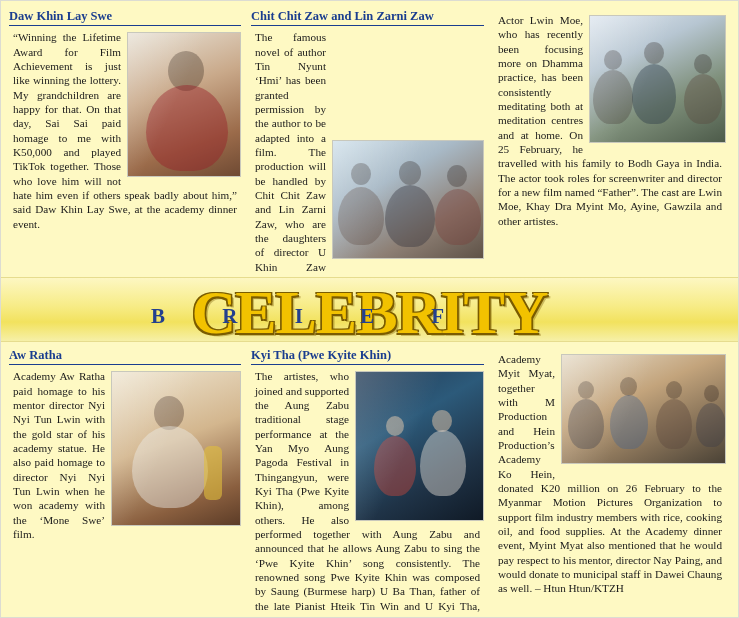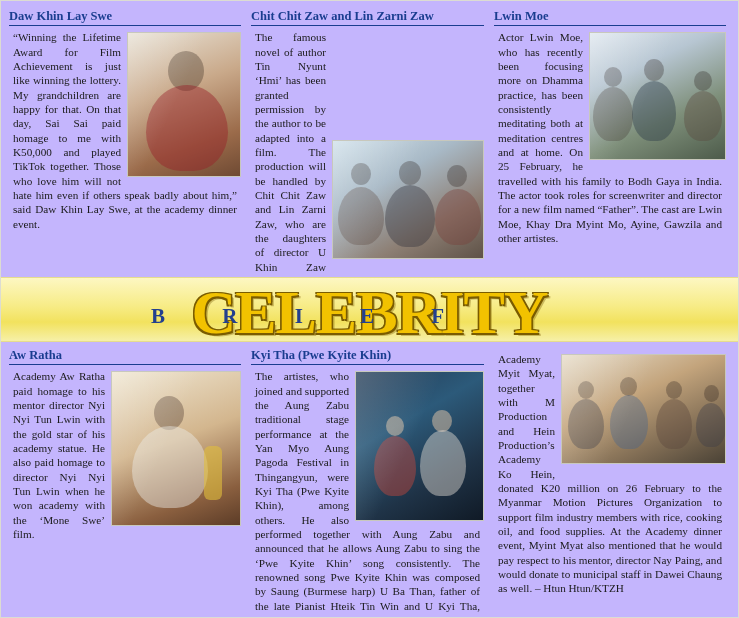--- a/index.html
+++ b/index.html
@@ -10,21 +10,21 @@
   body {
     width: 739px; height: 618px;
     font-family: "Liberation Serif", serif;
     color: #111;
     overflow: hidden;
     position: relative;
   }
   .page {
     width: 739px; height: 618px;
     position: relative;
-    background: #c4b5fd;
+    background: #fef9c3;
     border: 1px solid #dcdcd2;
     overflow: hidden;
   }
 
   
   .top-section {
     display: flex;
     gap: 10px;
     padding: 8px 8px 0 8px;
     height: 268px;
@@ -169,21 +169,20 @@
             <div class="fig head" style="width:20px;height:22px;left:114px;top:24px;"></div>
             <div class="fig" style="width:46px;height:56px;left:102px;top:48px;background:rgba(120,60,55,.38);"></div>
             <div class="shine"></div>
           </div>
         </div>
         <div class="body-text">The famous novel of author Tin Nyunt ‘Hmi’ has been granted permission by the author to be adapted into a film. The production will be handled by Chit Chit Zaw and Lin Zarni Zaw, who are the daughters of director U Khin Zaw (Kaythipan) and the younger sisters of director Mite Tee. Currently, Lin Zarni Zaw is also acting as Daw Myo Thiri Nwe in the Mahar series Second Marriage directed by Kyaw Hnin Si.</div>
       </div>
     </div>
 
     <div class="col col-3">
-      <div class="headline">Lwin Moe</div>
       <div class="clearfix">
         <div class="photo ph-float-right img-c" style="width:137px;height:128px;">
           <div class="ph-inner">
             <div class="fig head" style="width:18px;height:20px;left:14px;top:34px;"></div>
             <div class="fig" style="width:40px;height:54px;left:3px;top:54px;background:rgba(70,60,55,.35);"></div>
             <div class="fig head" style="width:20px;height:22px;left:54px;top:26px;"></div>
             <div class="fig" style="width:44px;height:60px;left:42px;top:48px;background:rgba(40,55,70,.40);"></div>
             <div class="fig head" style="width:18px;height:20px;left:104px;top:38px;"></div>
             <div class="fig" style="width:38px;height:50px;left:94px;top:58px;background:rgba(90,70,60,.38);"></div>
             <div class="shine"></div>

